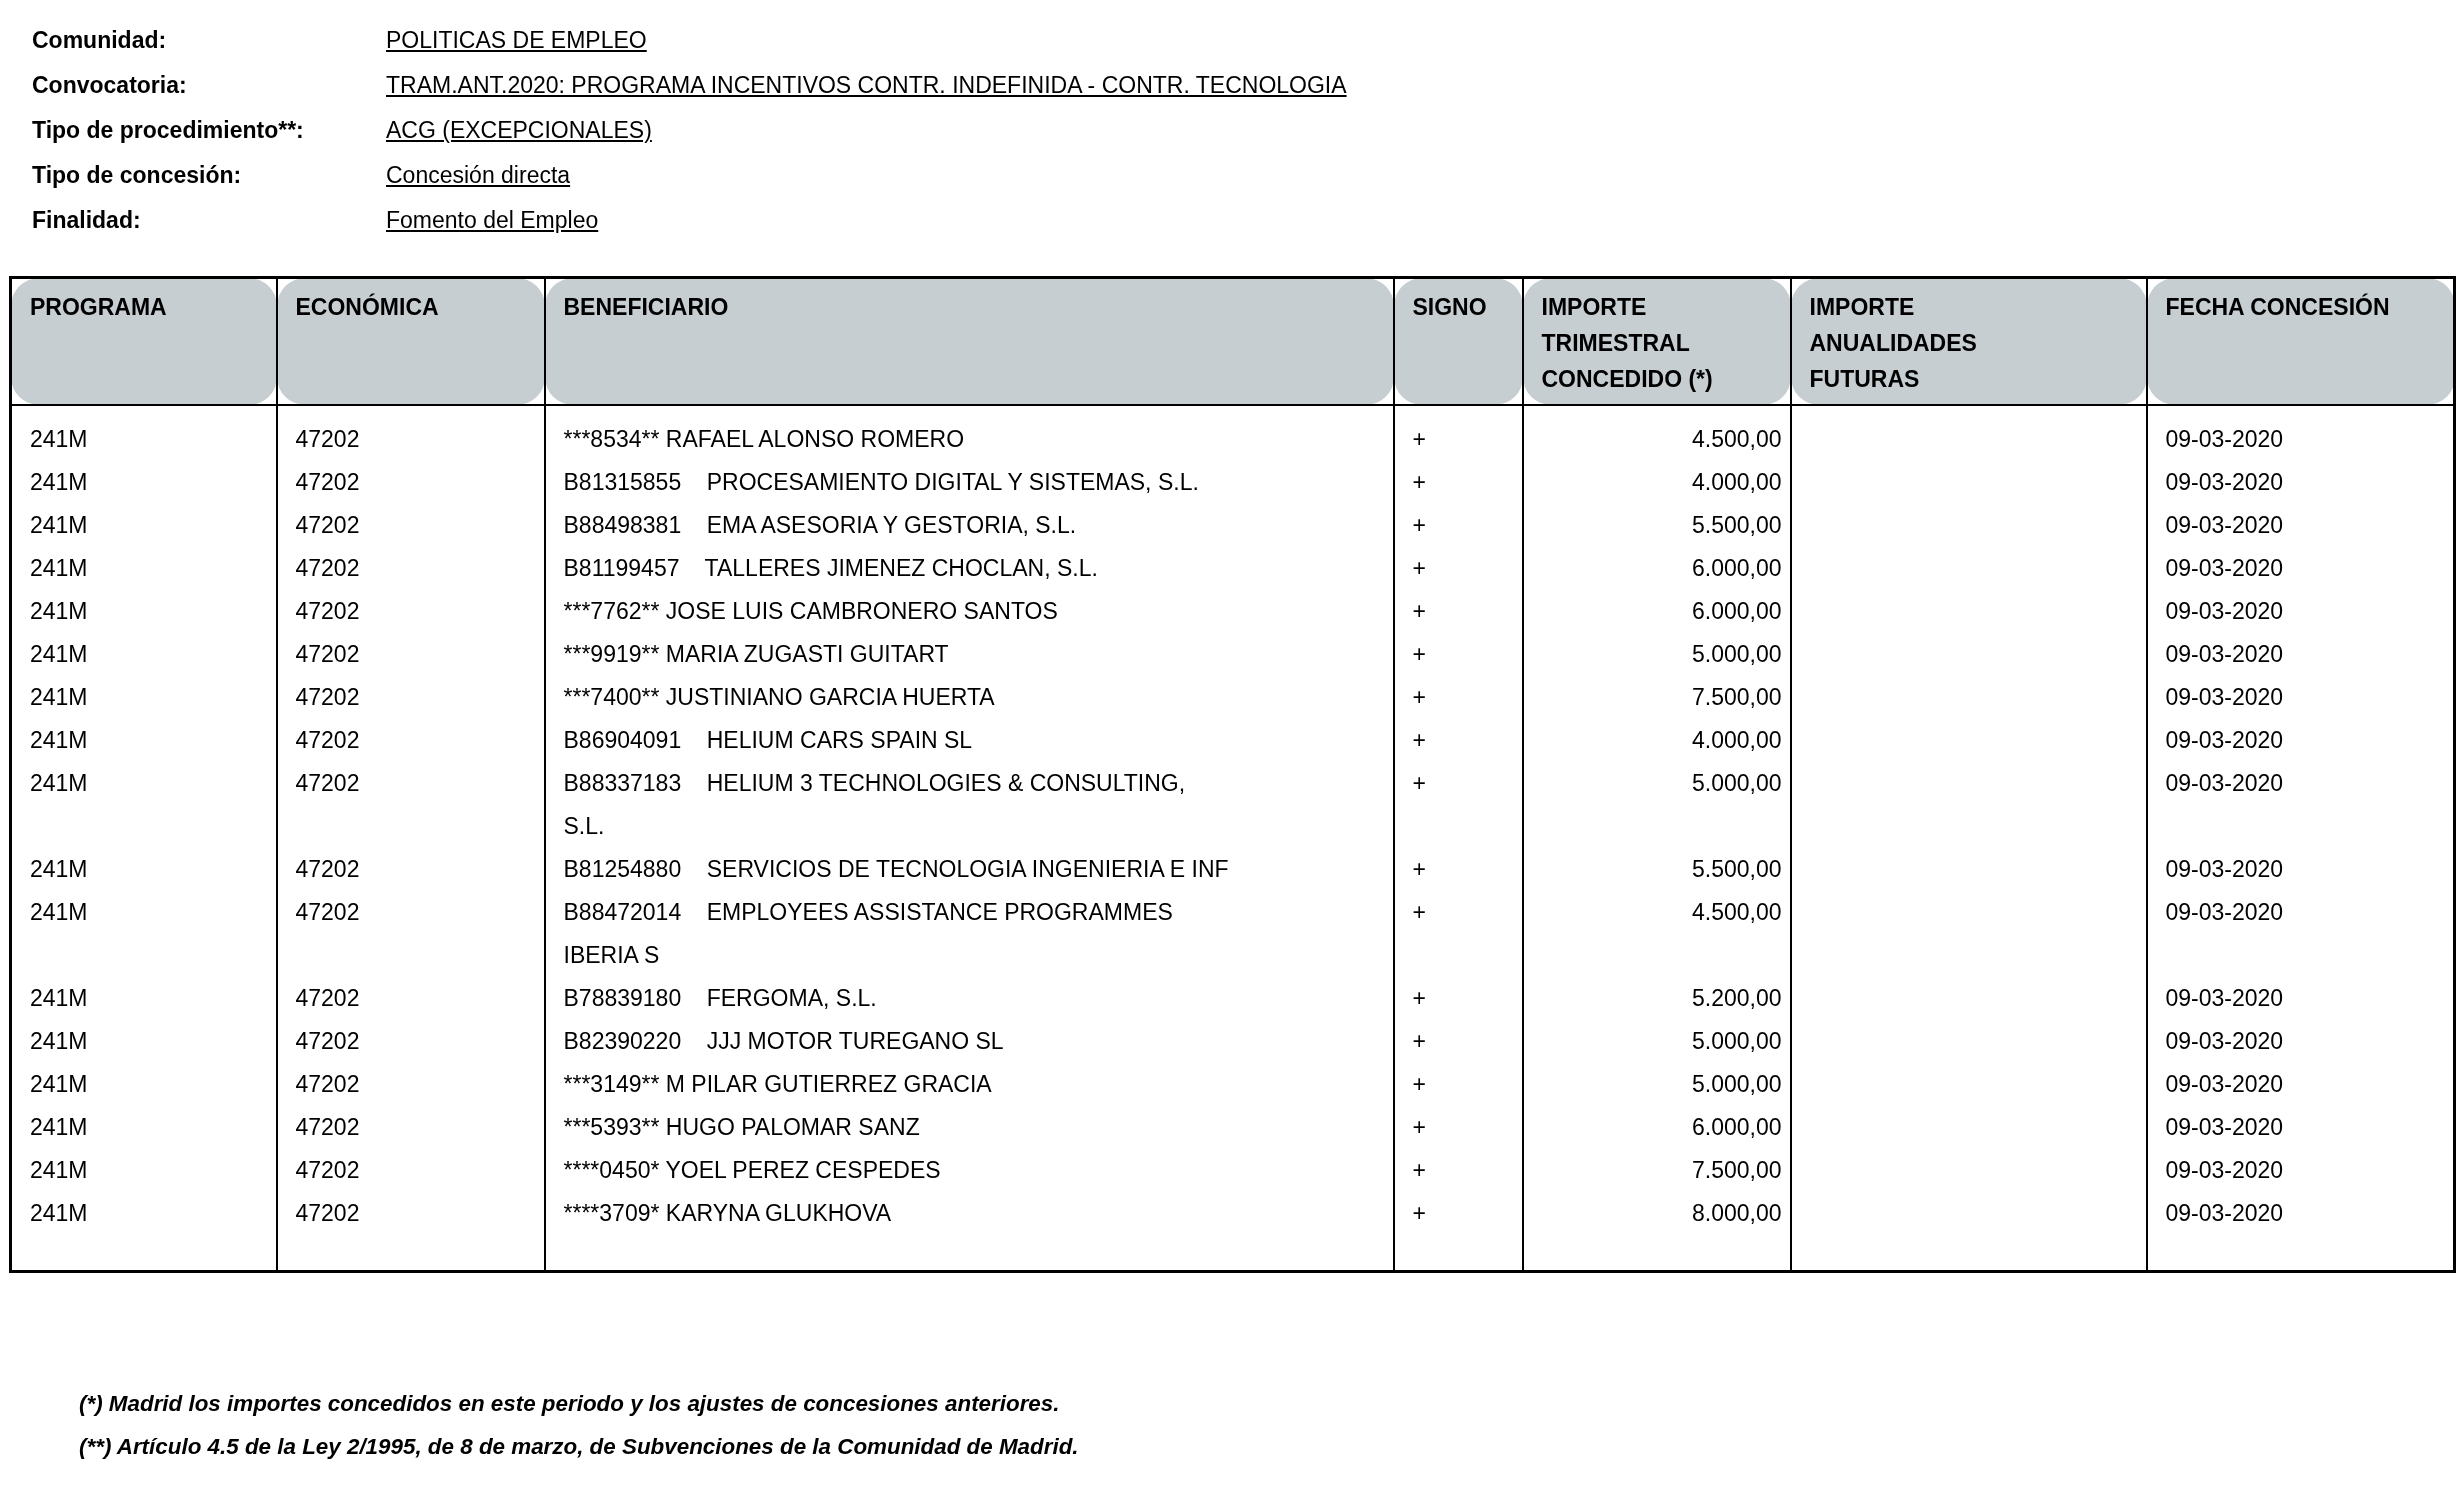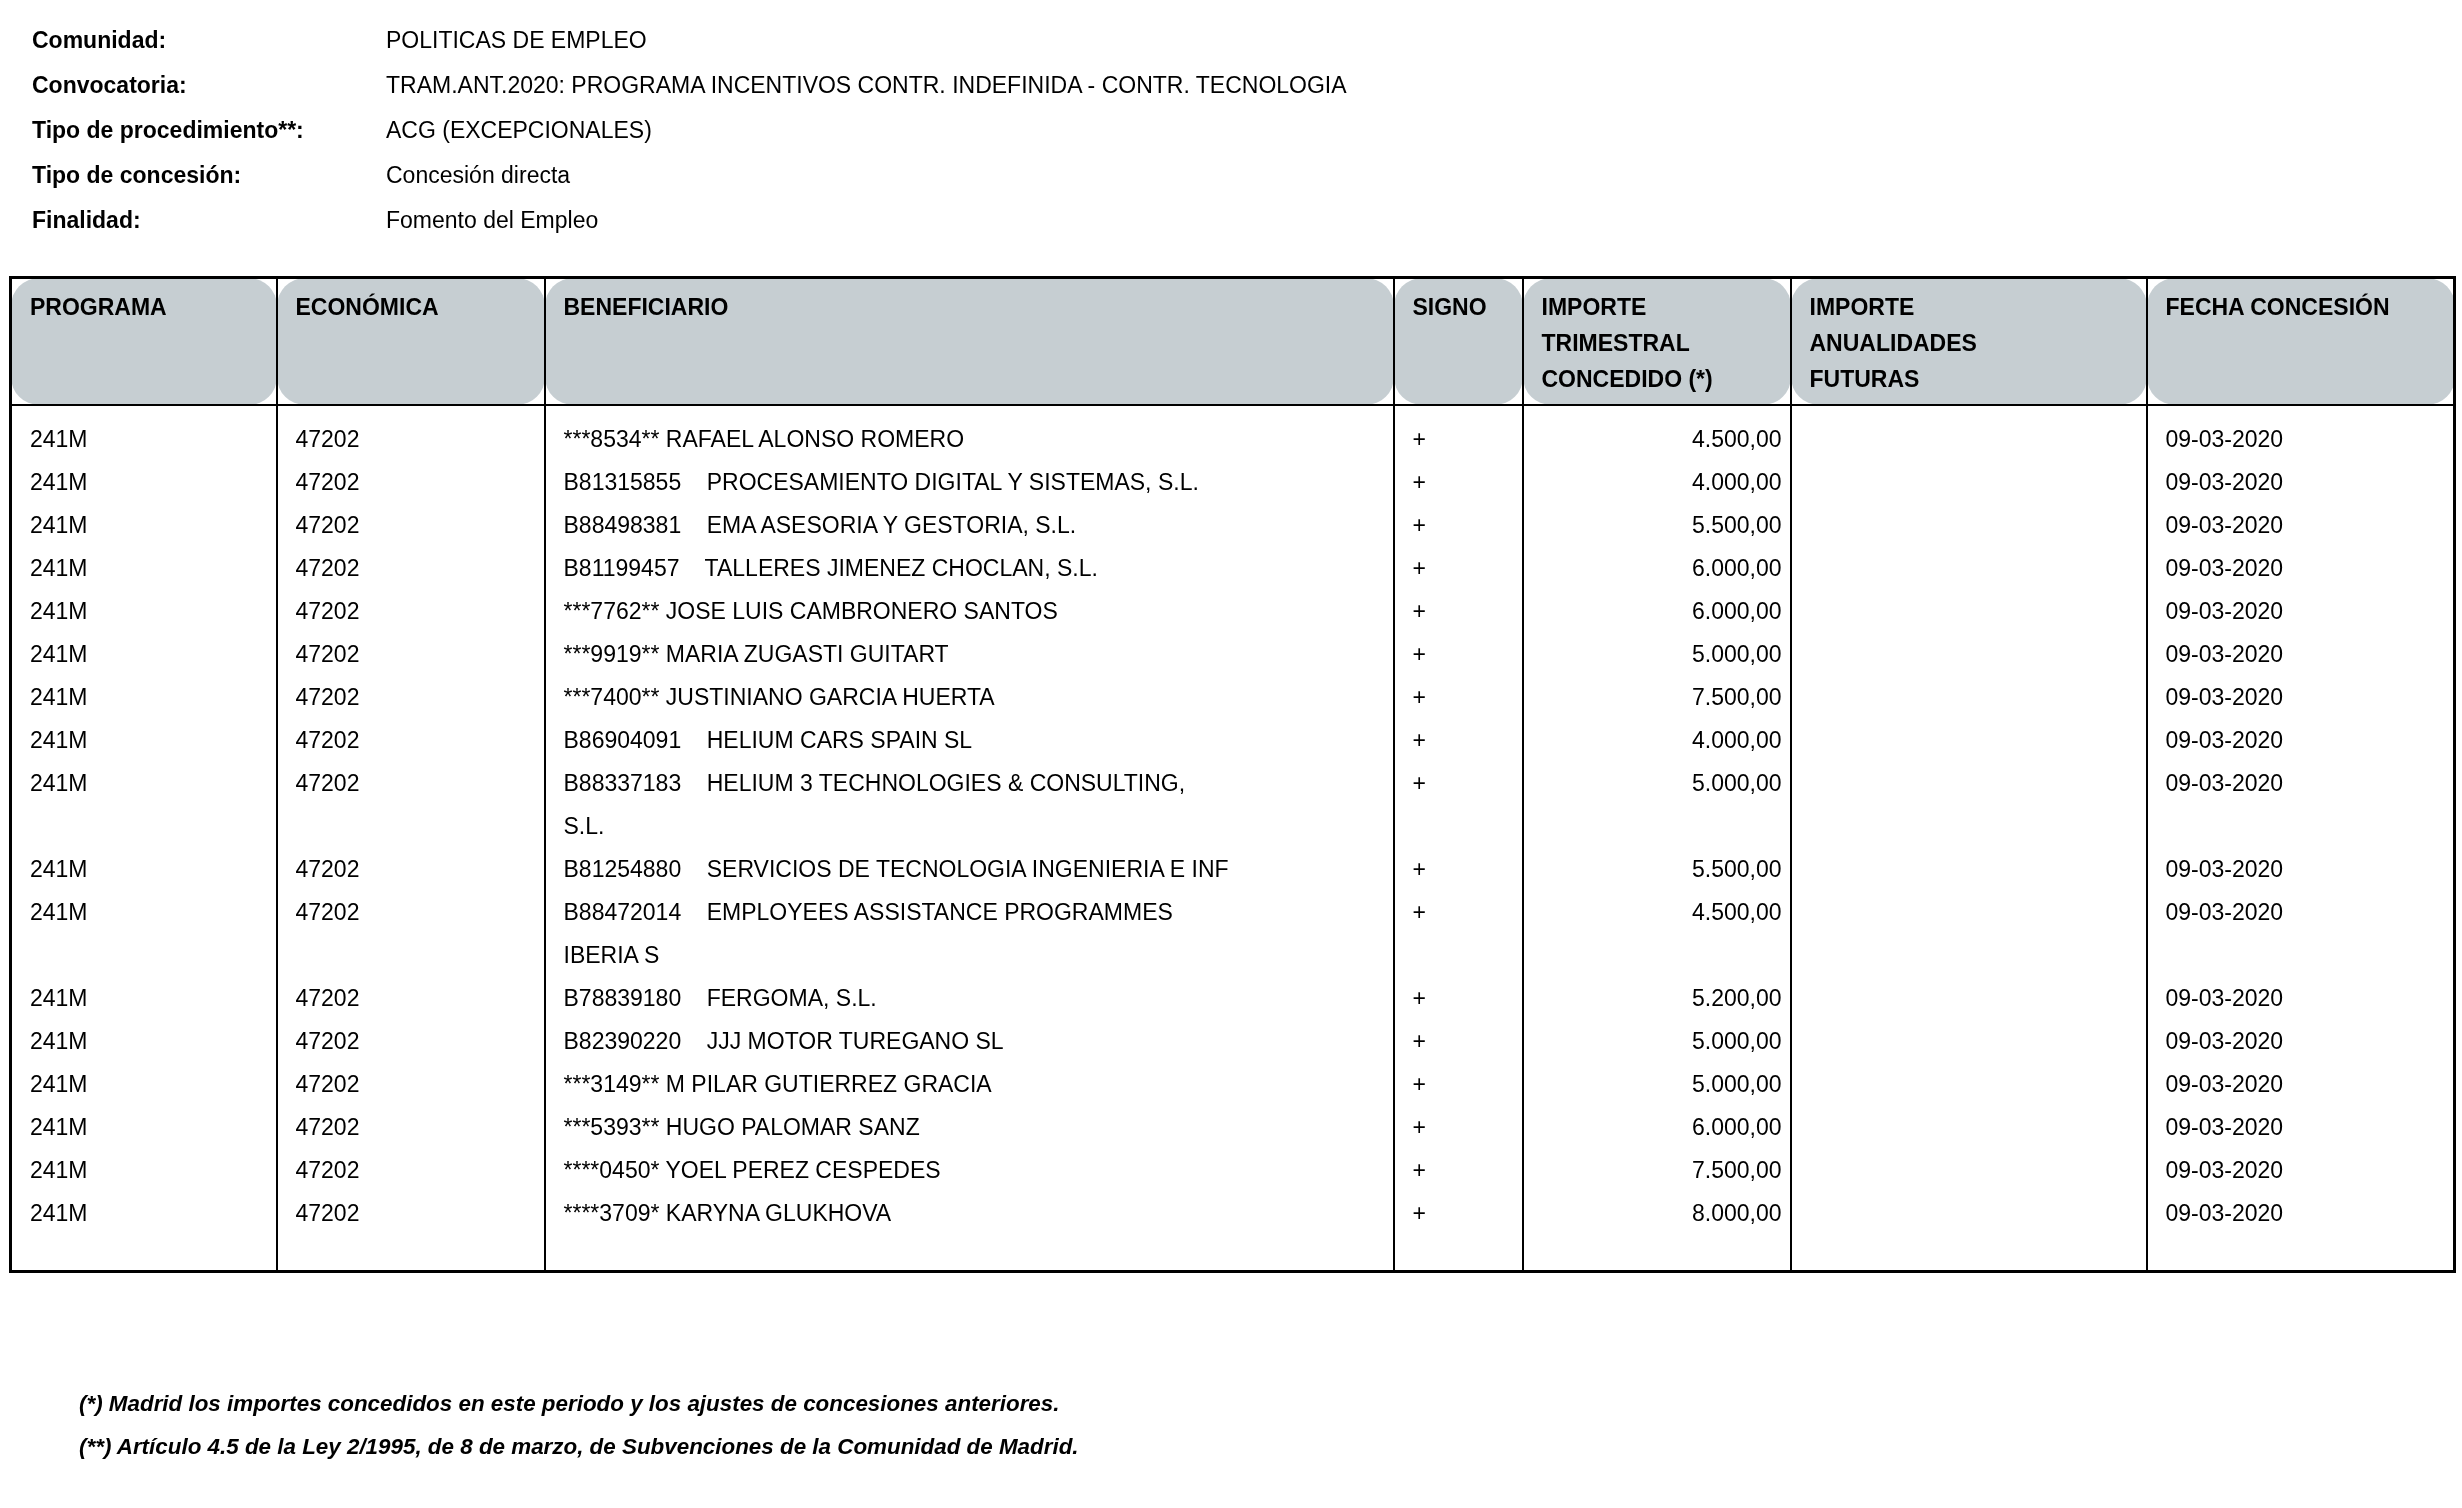--- a/index.html
+++ b/index.html
@@ -14,21 +14,21 @@
     min-height: 1509px;
     background: #ffffff;
     position: relative;
     overflow: hidden;
   }
 
   
   .meta { padding: 18px 0 0 32px; }
   .meta-row { display: flex; font-size: 23px; line-height: 45px; }
   .meta-label { width: 354px; font-weight: bold; flex: 0 0 auto; }
-  .meta-value { flex: 1 1 auto; white-space: pre-wrap; }
+  .meta-value { flex: 1 1 auto; white-space: pre-wrap; text-decoration: underline; }
 
   
   table.grants {
     border-collapse: collapse;
     table-layout: fixed;
     width: 2444px;
     margin: 33px 0 0 9px;
     border: 3.5px solid #000000;
     font-size: 23px;
   }

